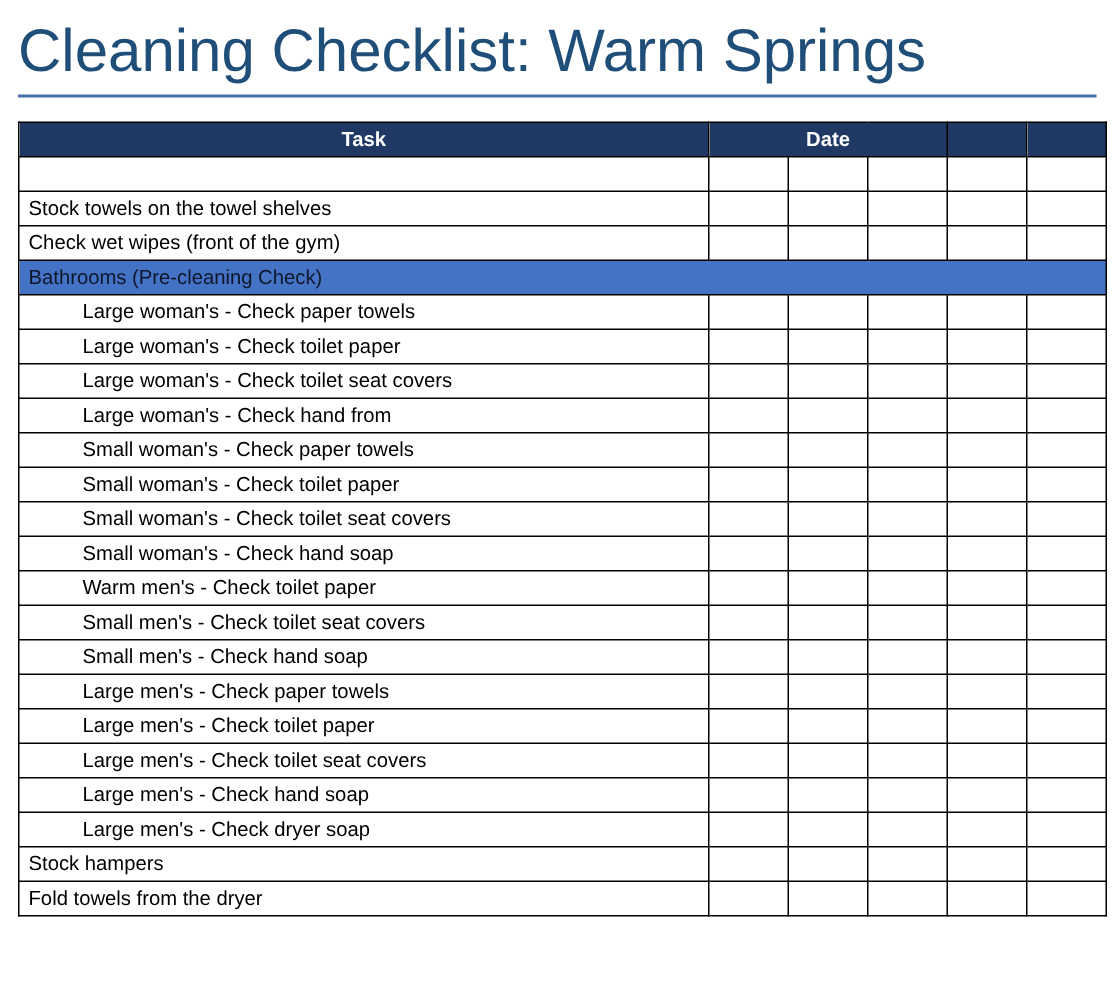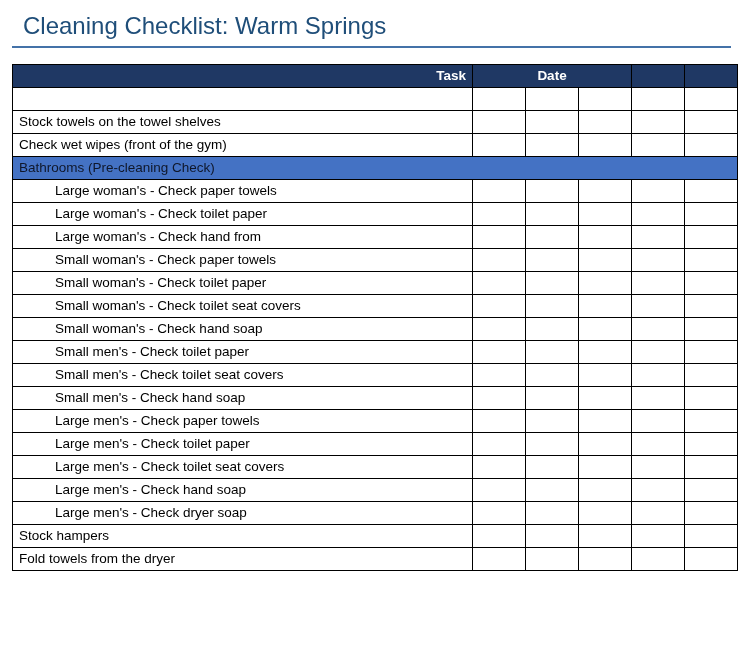--- a/index.html
+++ b/index.html
@@ -6,23 +6,23 @@
     margin: 0;
     padding: 12px;
     font-family: Arial, Helvetica, sans-serif;
     background: #ffffff;
     width: 743px;
     box-sizing: border-box;
   }
   .title {
     color: #1f4e79;
     font-family: "Arial", sans-serif;
-    font-size: 24px;
+    font-size: 40px;
     font-weight: 400;
-    margin: 0 0 6px 11px;
+    margin: 0 0 6px 0;
   }
   .title-rule {
     border: none;
     border-top: 2px solid #4472a8;
     margin: 0 0 16px 0;
   }
   table {
     border-collapse: collapse;
     width: 100%;
     table-layout: fixed;
@@ -33,21 +33,21 @@
     font-size: 13.5px;
     line-height: 1.25;
     height: 18px;
     overflow: hidden;
     white-space: nowrap;
   }
   th {
     background: #1f3864;
     color: #ffffff;
     font-weight: 700;
-    text-align: right;
+    text-align: center;
   }
   th.date-head {
     text-align: center;
   }
   .col-task { width: 460px; }
   .col-date { width: 53px; }
   .section {
     background: #4472c4;
     color: #0f172a;
     font-weight: 400;
@@ -118,20 +118,28 @@
       </tr>
       <tr>
         <td class="indent">Large woman's - Check toilet paper</td>
         <td></td>
         <td></td>
         <td></td>
         <td></td>
         <td></td>
       </tr>
       <tr>
+        <td class="indent">Large woman's - Check toilet seat covers</td>
+        <td></td>
+        <td></td>
+        <td></td>
+        <td></td>
+        <td></td>
+      </tr>
+      <tr>
         <td class="indent">Large woman's - Check hand from</td>
         <td></td>
         <td></td>
         <td></td>
         <td></td>
         <td></td>
       </tr>
       <tr>
         <td class="indent">Small woman's - Check paper towels</td>
         <td></td>
@@ -158,21 +166,21 @@
       </tr>
       <tr>
         <td class="indent">Small woman's - Check hand soap</td>
         <td></td>
         <td></td>
         <td></td>
         <td></td>
         <td></td>
       </tr>
       <tr>
-        <td class="indent">Small men's - Check toilet paper</td>
+        <td class="indent">Warm men's - Check toilet paper</td>
         <td></td>
         <td></td>
         <td></td>
         <td></td>
         <td></td>
       </tr>
       <tr>
         <td class="indent">Small men's - Check toilet seat covers</td>
         <td></td>
         <td></td>

